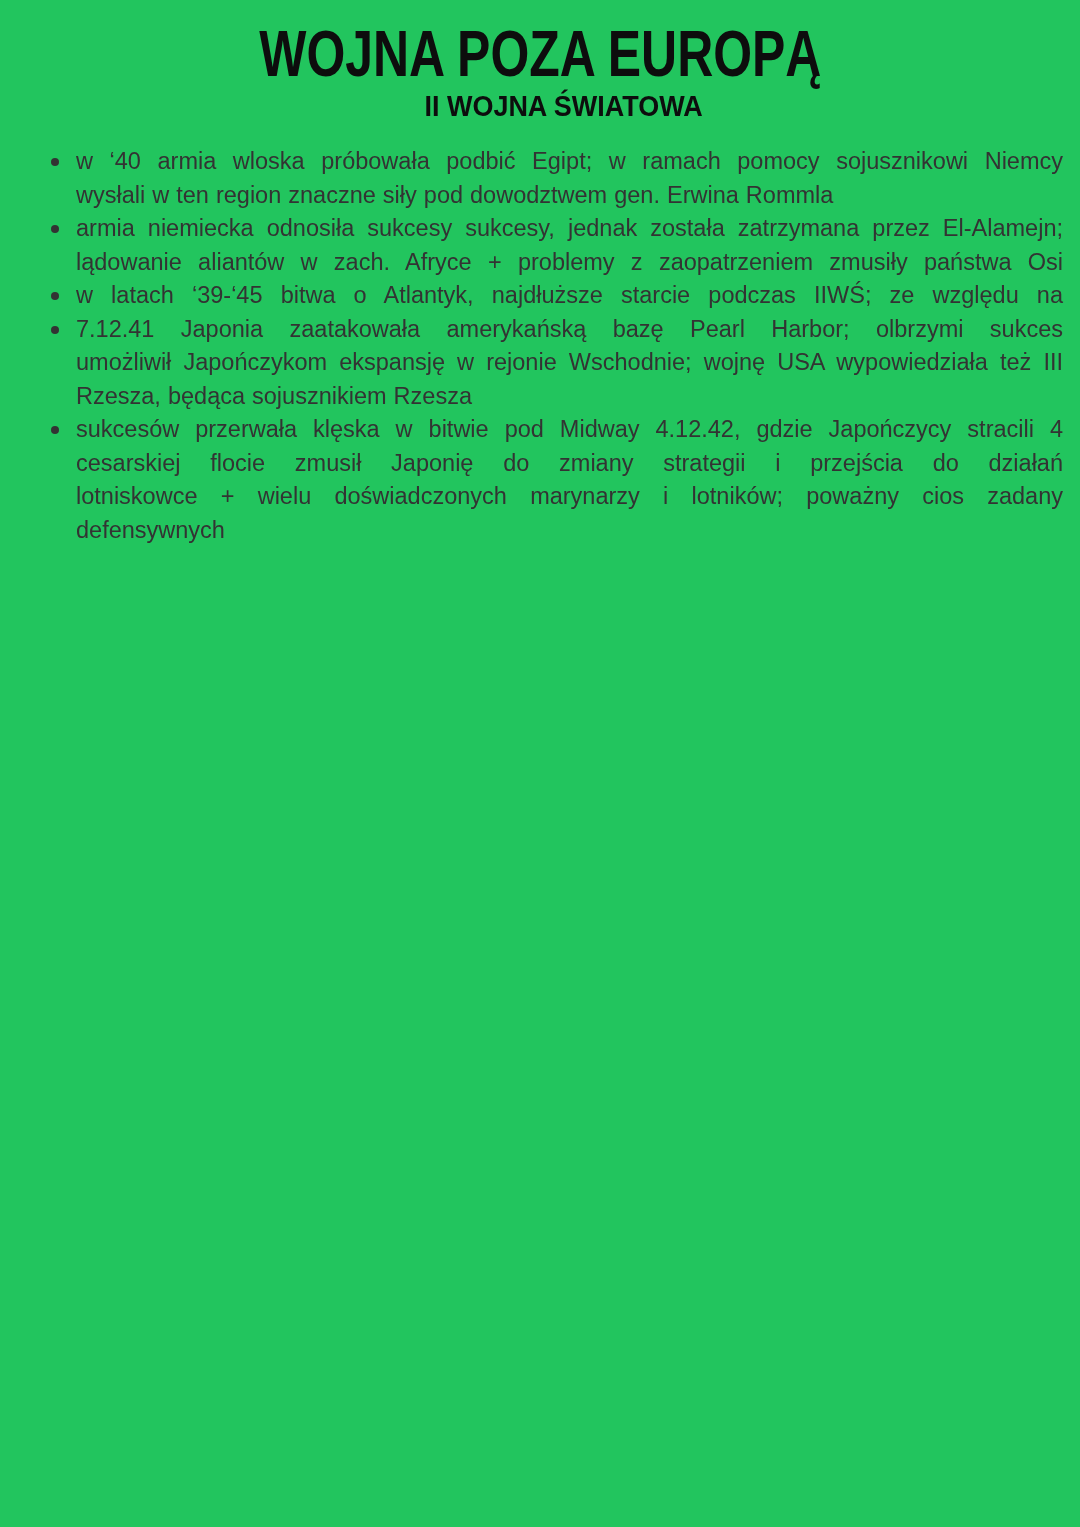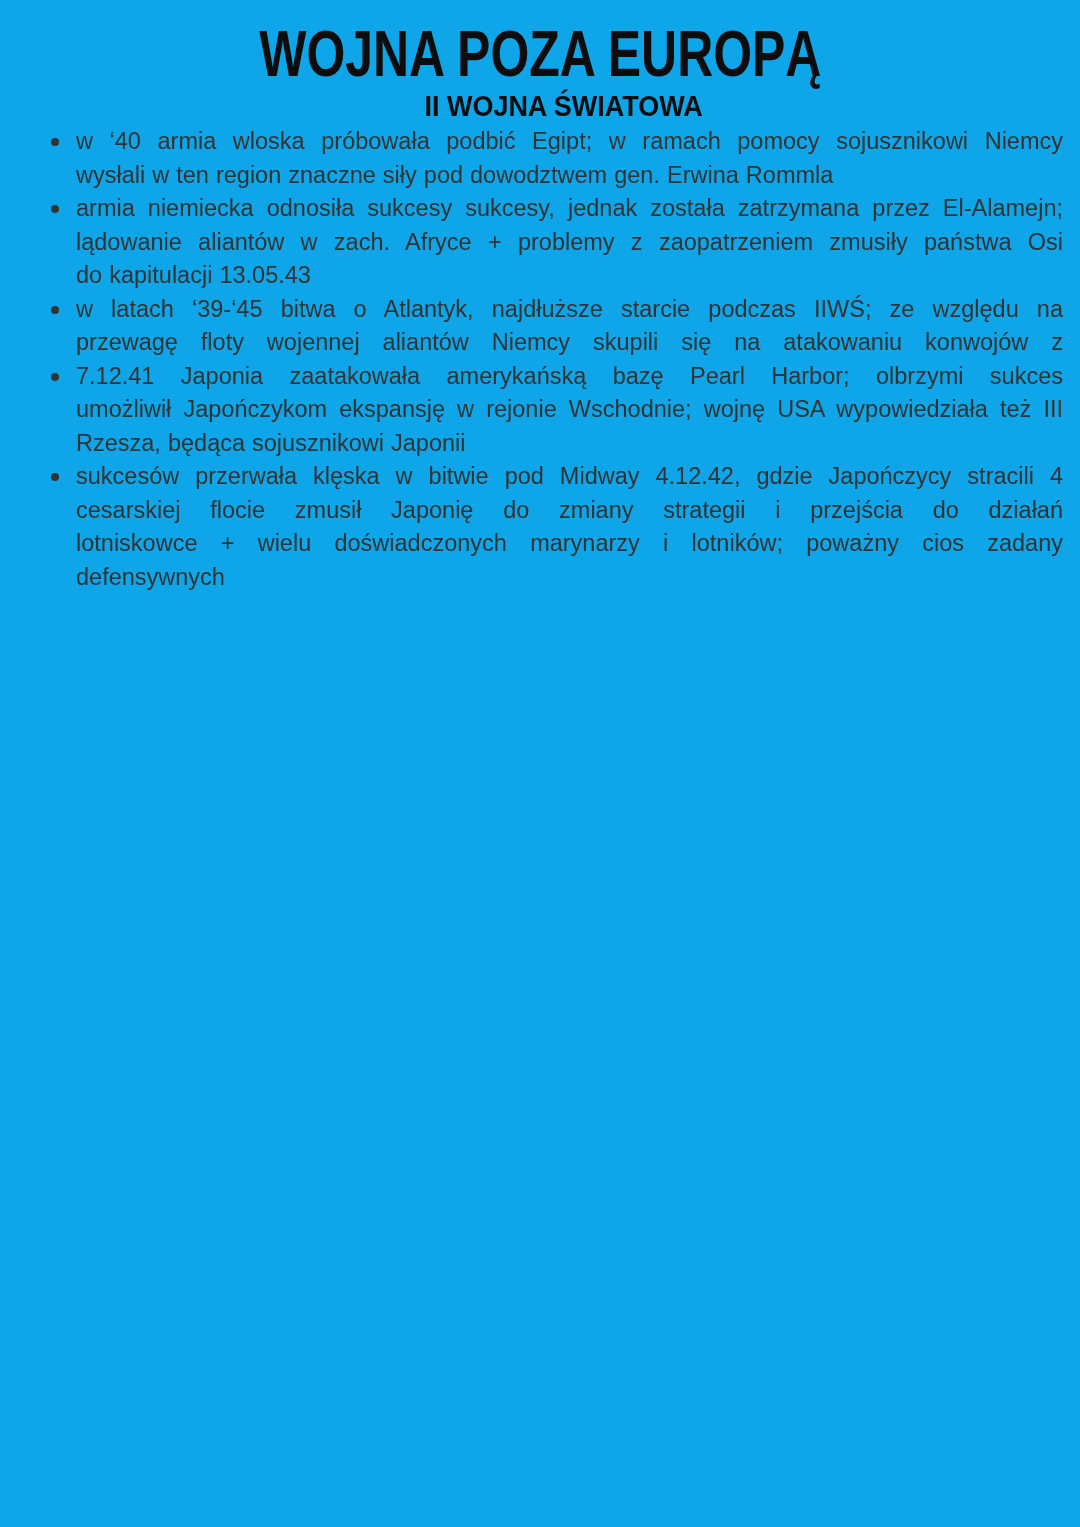--- a/index.html
+++ b/index.html
@@ -4,21 +4,21 @@
 <style>
   html, body {
     margin: 0;
     padding: 0;
     background: #ffffff;
   }
   .page {
     position: relative;
     width: 1080px;
     height: 1527px;
-    background: #0ea5e9;
+    background: #22c55e;
     overflow: hidden;
     font-family: "Liberation Sans", "DejaVu Sans", sans-serif;
   }
   .title {
     margin: 20px 0 0 0;
     line-height: 68px;
     font-size: 64px;
     font-weight: bold;
     color: #0d0d0d;
     text-align: center;
@@ -38,21 +38,21 @@
     text-align: center;
     white-space: nowrap;
     padding-left: 48px;
   }
   .subtitle .condense {
     display: inline-block;
     transform: scaleX(0.93);
     transform-origin: 50% 50%;
   }
   .bullets {
-    margin-top: 4px;
+    margin-top: 24px;
     padding-right: 17px;
   }
   .bullet {
     position: relative;
     padding-left: 76px;
   }
   .bullet .dot {
     position: absolute;
     left: 51px;
     top: 13px;
@@ -91,36 +91,34 @@
         <div class="content">
           <div class="line">w ‘40 armia wloska próbowała podbić Egipt; w ramach pomocy sojusznikowi Niemcy</div>
           <div class="line last">wysłali w ten region znaczne siły pod dowodztwem gen. Erwina Rommla</div>
         </div>
       </div>
       <div class="bullet">
         <span class="dot"></span>
         <div class="content">
           <div class="line">armia niemiecka odnosiła sukcesy sukcesy, jednak została zatrzymana przez El-Alamejn;</div>
           <div class="line">lądowanie aliantów w zach. Afryce + problemy z zaopatrzeniem zmusiły państwa Osi</div>
-          <div class="line last">do kapitulacji 13.05.43</div>
         </div>
       </div>
       <div class="bullet">
         <span class="dot"></span>
         <div class="content">
           <div class="line">w latach ‘39-‘45 bitwa o Atlantyk, najdłuższe starcie podczas IIWŚ; ze względu na</div>
-          <div class="line">przewagę floty wojennej aliantów Niemcy skupili się na atakowaniu konwojów z</div>
         </div>
       </div>
       <div class="bullet">
         <span class="dot"></span>
         <div class="content">
           <div class="line">7.12.41 Japonia zaatakowała amerykańską bazę Pearl Harbor; olbrzymi sukces</div>
           <div class="line">umożliwił Japończykom ekspansję w rejonie Wschodnie; wojnę USA wypowiedziała też III</div>
-          <div class="line last">Rzesza, będąca sojusznikowi Japonii</div>
+          <div class="line last">Rzesza, będąca sojusznikiem Rzesza</div>
         </div>
       </div>
       <div class="bullet">
         <span class="dot"></span>
         <div class="content">
           <div class="line">sukcesów przerwała klęska w bitwie pod Midway 4.12.42, gdzie Japończycy stracili 4</div>
           <div class="line">cesarskiej flocie zmusił Japonię do zmiany strategii i przejścia do działań</div>
           <div class="line">lotniskowce + wielu doświadczonych marynarzy i lotników; poważny cios zadany</div>
           <div class="line last">defensywnych</div>
         </div>

